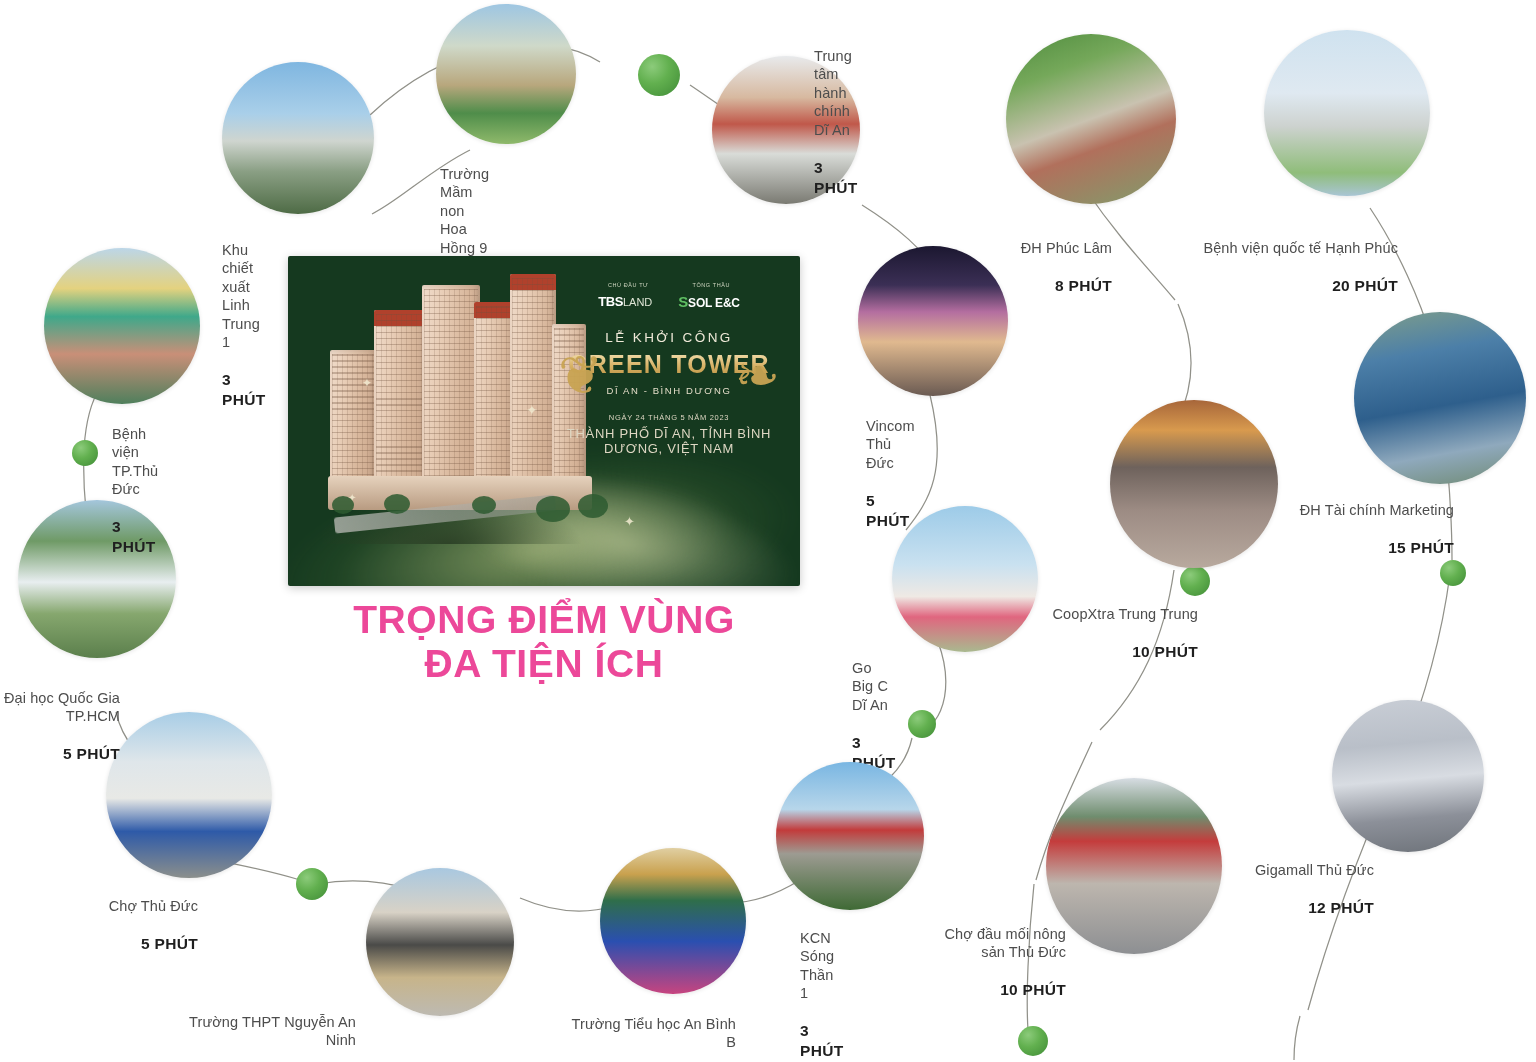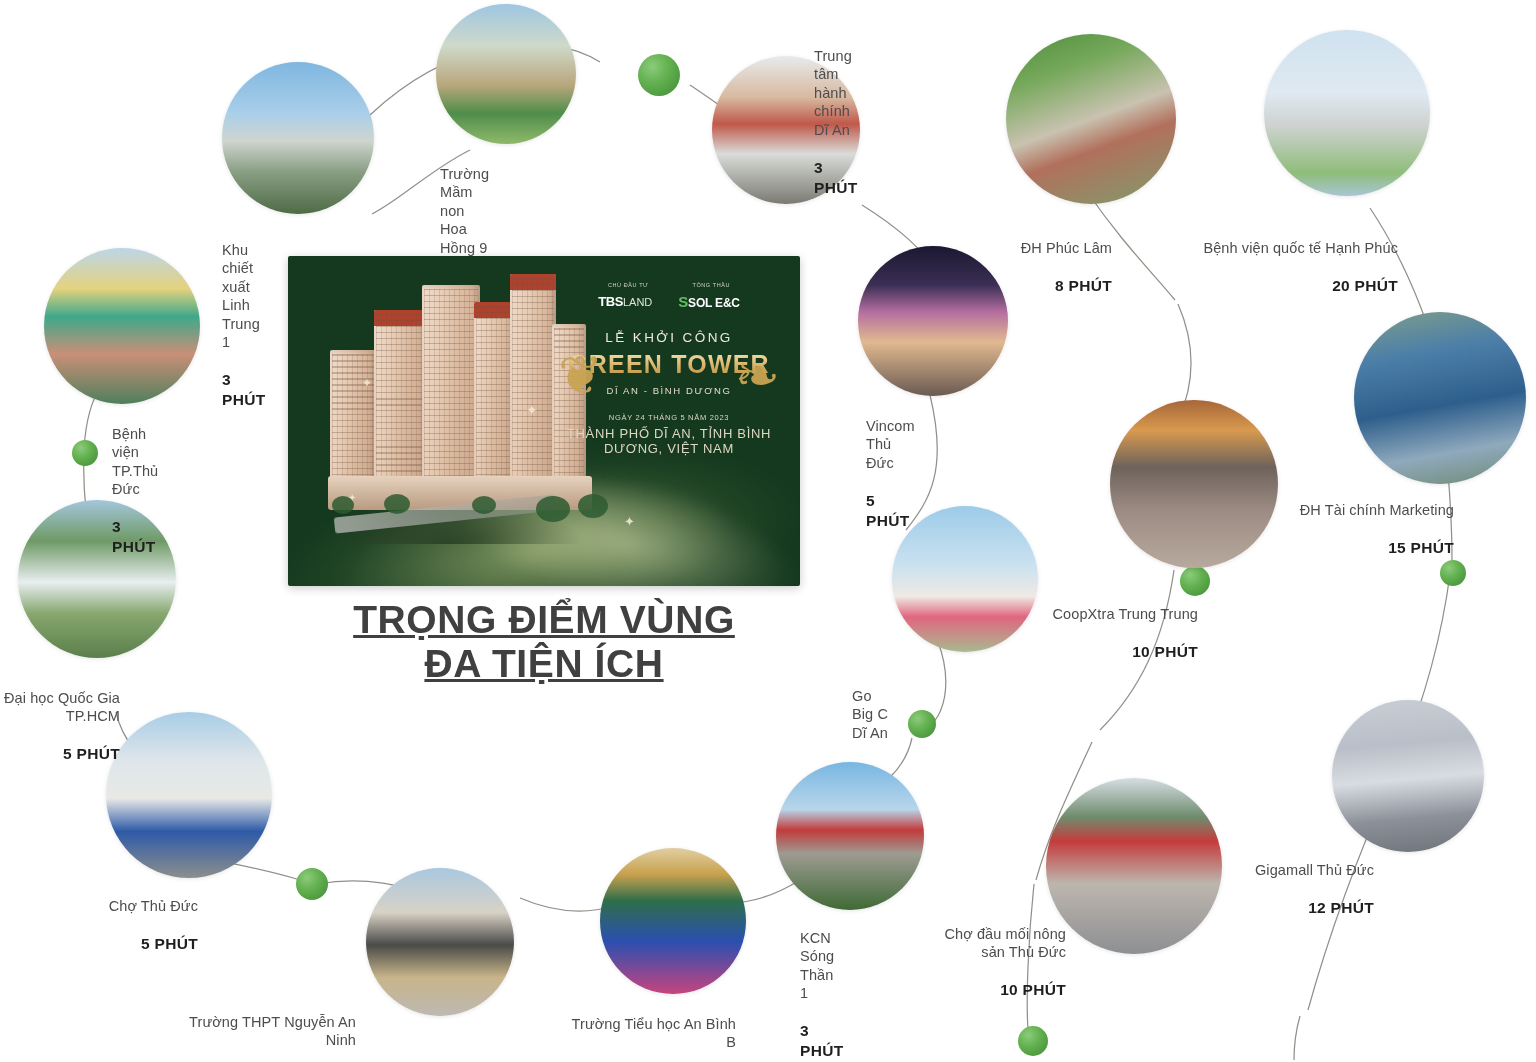--- a/index.html
+++ b/index.html
@@ -76,22 +76,22 @@
   .pr .sub{margin-top:6px;font-size:9.5px;letter-spacing:1.6px;color:#e4ddc9;}
   .pr .sub span{display:inline-block;padding:0 8px;}
   .pr .d1{margin-top:17px;font-size:7.5px;letter-spacing:.7px;color:#ded7c3;}
   .pr .d2{margin-top:4px;font-size:13px;letter-spacing:.7px;color:#ded7c3;}
   .laurel{position:absolute;top:66px;font-size:54px;line-height:1;color:#c9a453;opacity:.95;}
   .laurel.l{left:4px;} .laurel.r{right:4px;}
   .sparkle{position:absolute;color:#f3ecd2;opacity:.85;}
 
   
   #headline{position:absolute;left:288px;top:598px;width:512px;text-align:center;z-index:6;}
-  #headline .h{display:block;color:#404040;font-weight:bold;font-size:39px;line-height:1.14;
-               letter-spacing:.6px;text-decoration:underline;}
+  #headline .h{display:block;color:#ec4899;font-weight:bold;font-size:39px;line-height:1.14;
+               letter-spacing:.6px;}
   #body{position:absolute;left:352px;top:690px;width:384px;text-align:center;z-index:6;
         color:#3f3f3f;font-size:15.4px;line-height:1.42;}
 </style>
 </head>
 <body>
 
 <div id="stage">
 
   <svg id="wires" viewBox="0 0 1536 1062" preserveAspectRatio="none">
     <g fill="none" stroke="#8b8b83" stroke-width="1.25" opacity=".95">
@@ -229,21 +229,21 @@
       <span class="t">Vincom Thủ Đức</span>
       <span class="m">5 PHÚT</span>
     </div>
   </div>
 
   <div class="poi">
     <div class="disc" style="left:892px;top:506px;width:146px;height:146px;
            background:linear-gradient(180deg,#9dcbe8 0%,#c9e1f0 40%,#efe9e4 62%,#e0667f 76%,#a9b98f 100%);">
       <span class="ph"></span>
     </div>
-    <div class="cap left" style="left:852px;top:668px;">
+    <div class="cap left" style="left:852px;top:640px;">
       <span class="t">Go Big C Dĩ An</span>
       <span class="m">3 PHÚT</span>
     </div>
   </div>
 
   <div class="poi">
     <div class="disc" style="left:1046px;top:778px;width:176px;height:176px;
            background:linear-gradient(180deg,#d7dde3 0%,#6f8d6e 22%,#c43c3c 36%,#bdb6ae 60%,#8d8f92 100%);">
       <span class="ph"></span>
     </div>

